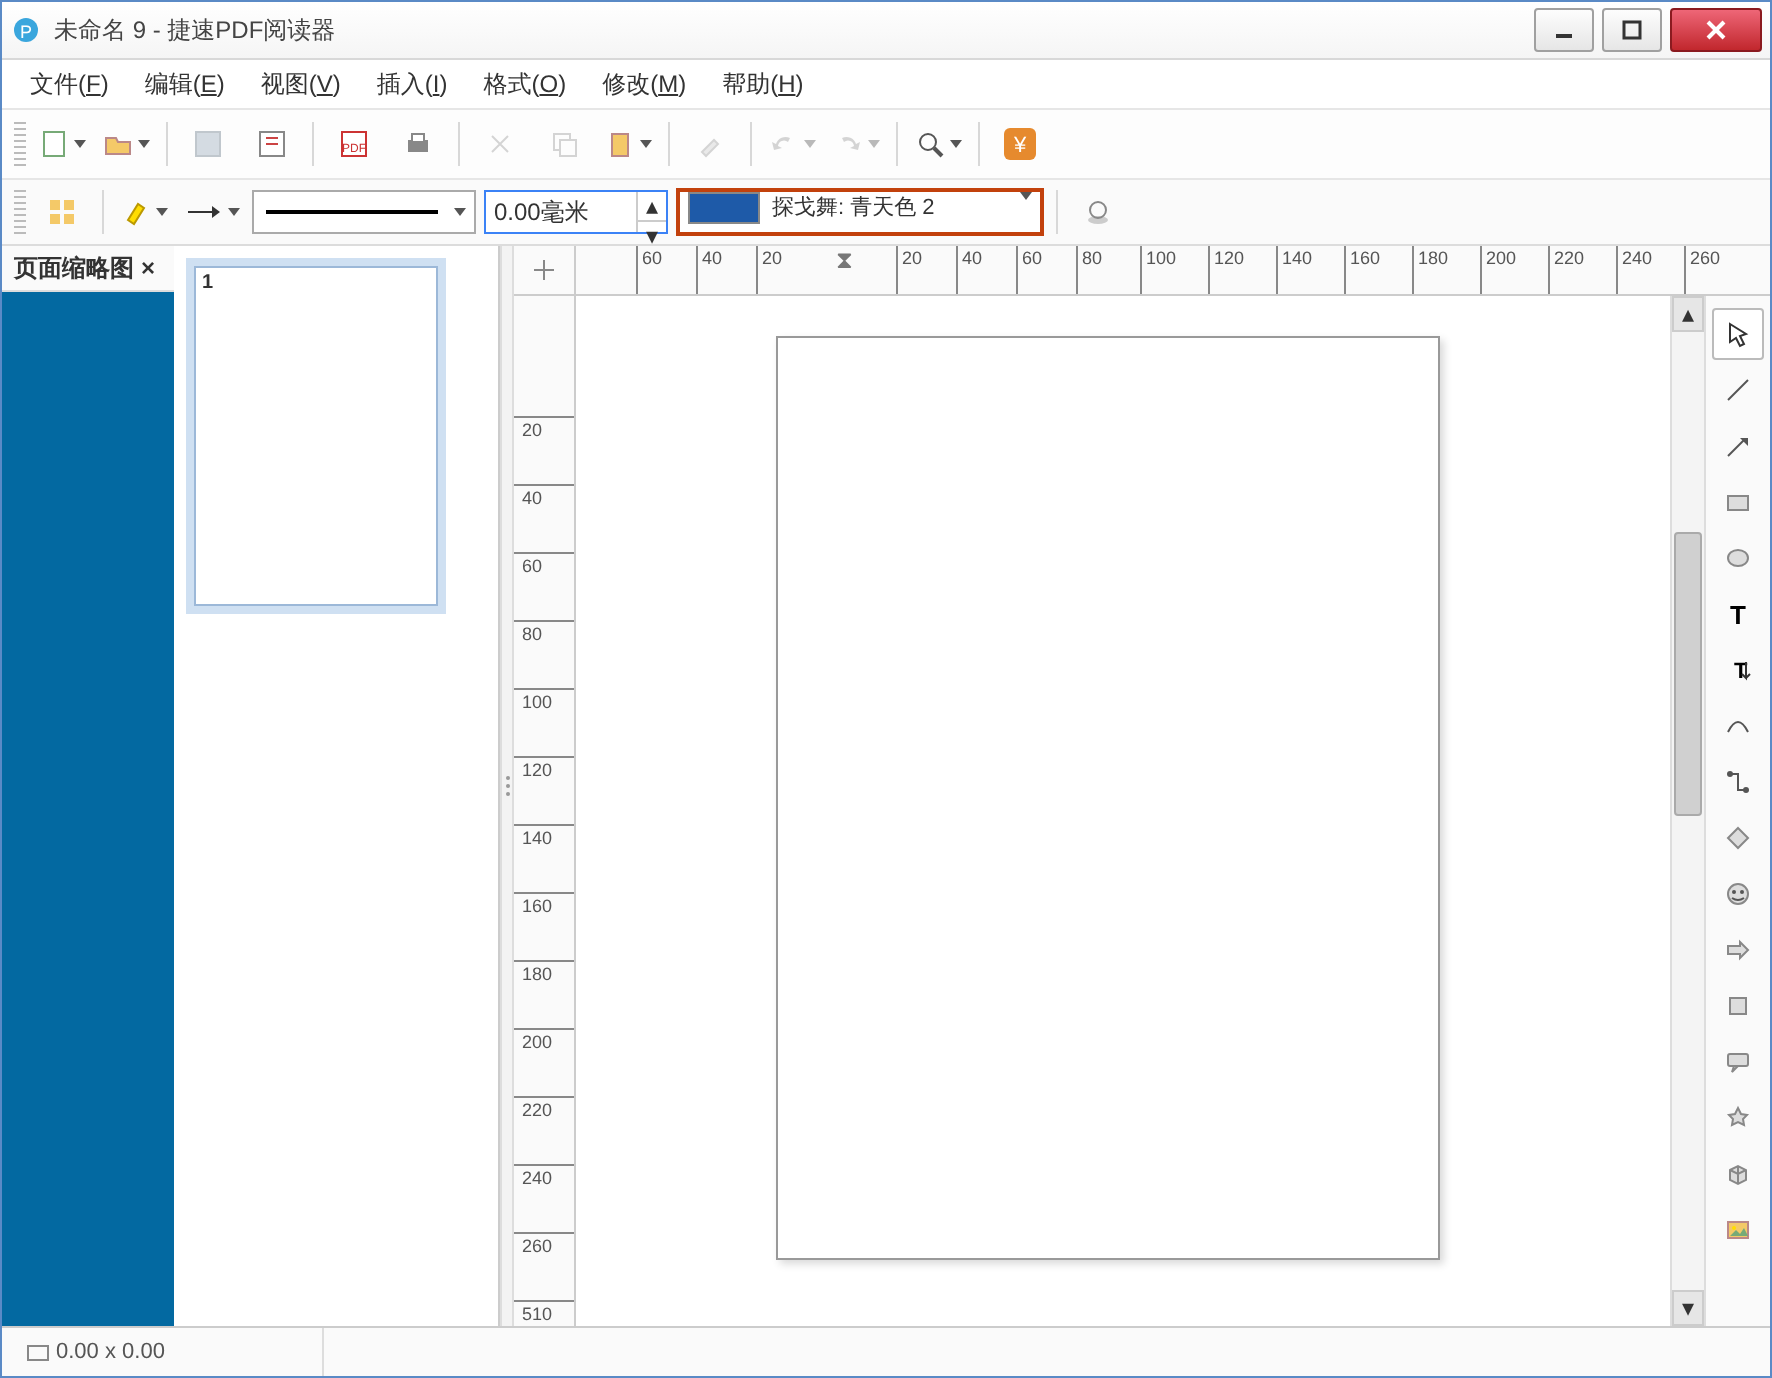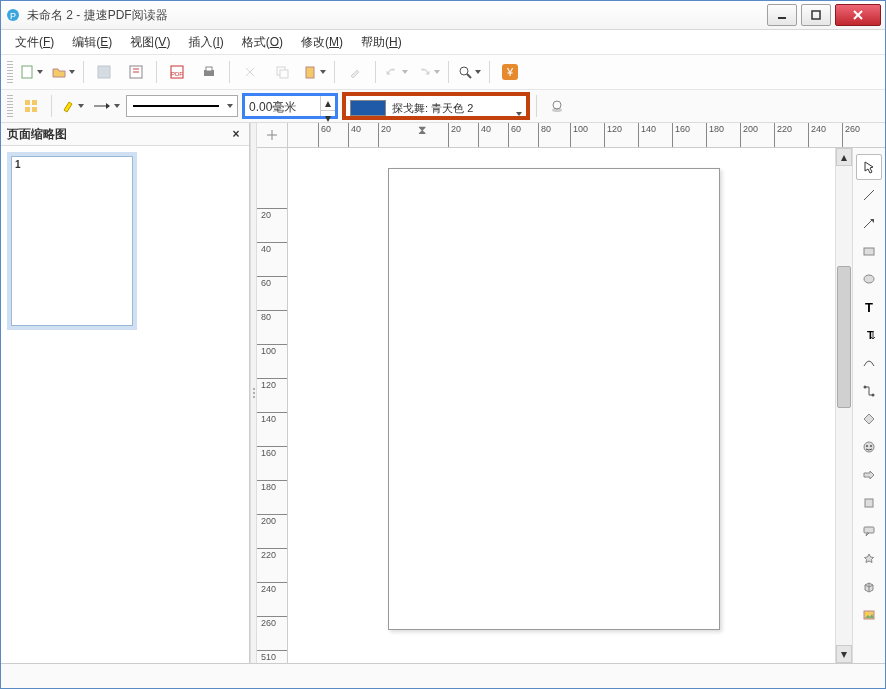--- a/index.html
+++ b/index.html
@@ -15,30 +15,30 @@
 .u{text-decoration:underline}
 .toolbar{height:34px;display:flex;align-items:center;padding:0 4px;border-bottom:1px solid #e6e6e6;background:#fdfdfd}
 .tb-grip{width:6px;height:22px;margin:0 2px;background:repeating-linear-gradient(#bbb,#bbb 1px,transparent 1px,transparent 3px)}
 .tb-btn{min-width:24px;height:24px;display:flex;align-items:center;justify-content:center;margin:0 1px;border:1px solid transparent;border-radius:2px;padding:0 2px}
 .tb-btn.dis{opacity:.4}
 .tb-sep{width:1px;height:22px;background:#d8d8d8;margin:0 4px}
 .dd-arrow{width:0;height:0;border-left:3px solid transparent;border-right:3px solid transparent;border-top:4px solid #555;margin-left:2px}
 .propbar{height:32px;display:flex;align-items:center;padding:0 4px;border-bottom:1px solid #dcdcdc;background:#fafafa}
 .line-select{width:110px;height:20px;border:1px solid #aaa;display:flex;align-items:center;background:#fff;margin:0 2px}
 .line-select .sw{flex:1;height:2px;background:#000;margin:0 6px}
-.spin{width:90px;height:20px;border:3px solid #3b82f6;display:flex;align-items:flex-end;background:#fff;margin:0 2px}
+.spin{width:90px;height:20px;border:1px solid #3b82f6;display:flex;align-items:center;background:#fff;margin:0 2px}
 .spin span{flex:1;padding:0 4px}
 .spin-btns{width:14px;height:100%;display:flex;flex-direction:column;border-left:1px solid #ccc}
 .spin-btns div{flex:1;display:flex;align-items:center;justify-content:center}
 .spin-btns div:first-child{border-bottom:1px solid #ccc}
-.color-select{width:180px;height:20px;border:4px solid #c2410c;display:flex;align-items:flex-end;background:#fff;margin:0 2px}
+.color-select{width:180px;height:20px;border:2px solid #c2410c;display:flex;align-items:flex-start;background:#fff;margin:0 2px}
 .color-sw{width:34px;height:14px;background:#1e5aa8;margin:0 4px;border:1px solid #888}
 .color-label{flex:1;padding:0 2px;font-size:11px}
 .body-area{flex:1;display:flex;min-height:0}
-.side-panel{width:248px;border-right:1px solid #ccc;display:flex;flex-direction:column;background:#737373}
+.side-panel{width:248px;border-right:1px solid #ccc;display:flex;flex-direction:row;background:#0369a1}
 .side-header{height:22px;display:flex;align-items:center;justify-content:space-between;padding:0 6px;font-weight:bold;border-bottom:1px solid #ddd;background:#fafafa}
 .side-close{width:14px;height:14px;display:flex;align-items:center;justify-content:center;cursor:pointer;font-weight:bold}
 .thumb-area{flex:1;padding:10px;background:#fff}
 .thumb{width:120px;height:168px;border:1px solid #9cb8d8;background:#fff;position:relative;box-shadow:0 0 0 4px #cfe0f2}
 .thumb .num{position:absolute;top:2px;left:3px;font-size:10px;font-weight:bold}
 .canvas-wrap{flex:1;display:flex;flex-direction:column;min-width:0;background:#fff}
 .h-ruler-row{height:24px;display:flex;border-bottom:1px solid #ccc}
 .corner{width:30px;height:24px;border-right:1px solid #ccc;display:flex;align-items:center;justify-content:center;background:#fafafa}
 .h-ruler{flex:1;position:relative;background:#fafafa;overflow:hidden}
 .tick-h{position:absolute;top:0;bottom:0;border-left:1px solid #888}
@@ -69,21 +69,21 @@
 
 <div class="window">
 
   <div class="titlebar">
     <span class="ico">
       <svg width="14" height="14">
           <circle cx="7" cy="7" r="6" fill="#3aa6dd"></circle>
           <text x="7" y="11" text-anchor="middle" font-size="9" fill="#fff">P</text>
         </svg>
     </span>
-    <span class="title-text">未命名 2 - 捷速PDF阅读器</span>
+    <span class="title-text">未命名 9 - 捷速PDF阅读器</span>
     <div class="win-btns">
       <div class="win-btn">
           <svg width="10" height="10">
             <line x1="1" y1="8" x2="9" y2="8" stroke="#333" stroke-width="2"></line>
           </svg>
         </div>
       <div class="win-btn">
           <svg width="10" height="10">
             <rect x="1" y="1" width="8" height="8" fill="none" stroke="#333" stroke-width="1.5"></rect>
           </svg>
@@ -480,15 +480,21 @@
                 <circle cx="5" cy="6" r="1" fill="#fd0"></circle>
                 <path d="M3 10l3-3 2 2 2-3 2 4" fill="#7a7"></path>
               </svg>
             </div>
         </div>
       </div>
     </div>
   </div>
 
   <div class="statusbar">
+    <div class="sb-cell" style="width:140px">
+      <svg width="12" height="12">
+          <rect x="1" y="3" width="10" height="7" fill="none" stroke="#888"></rect>
+        </svg>
+      <span>0.00 x 0.00</span>
+    </div>
   </div>
 
 </div>
 
 </body></html>

